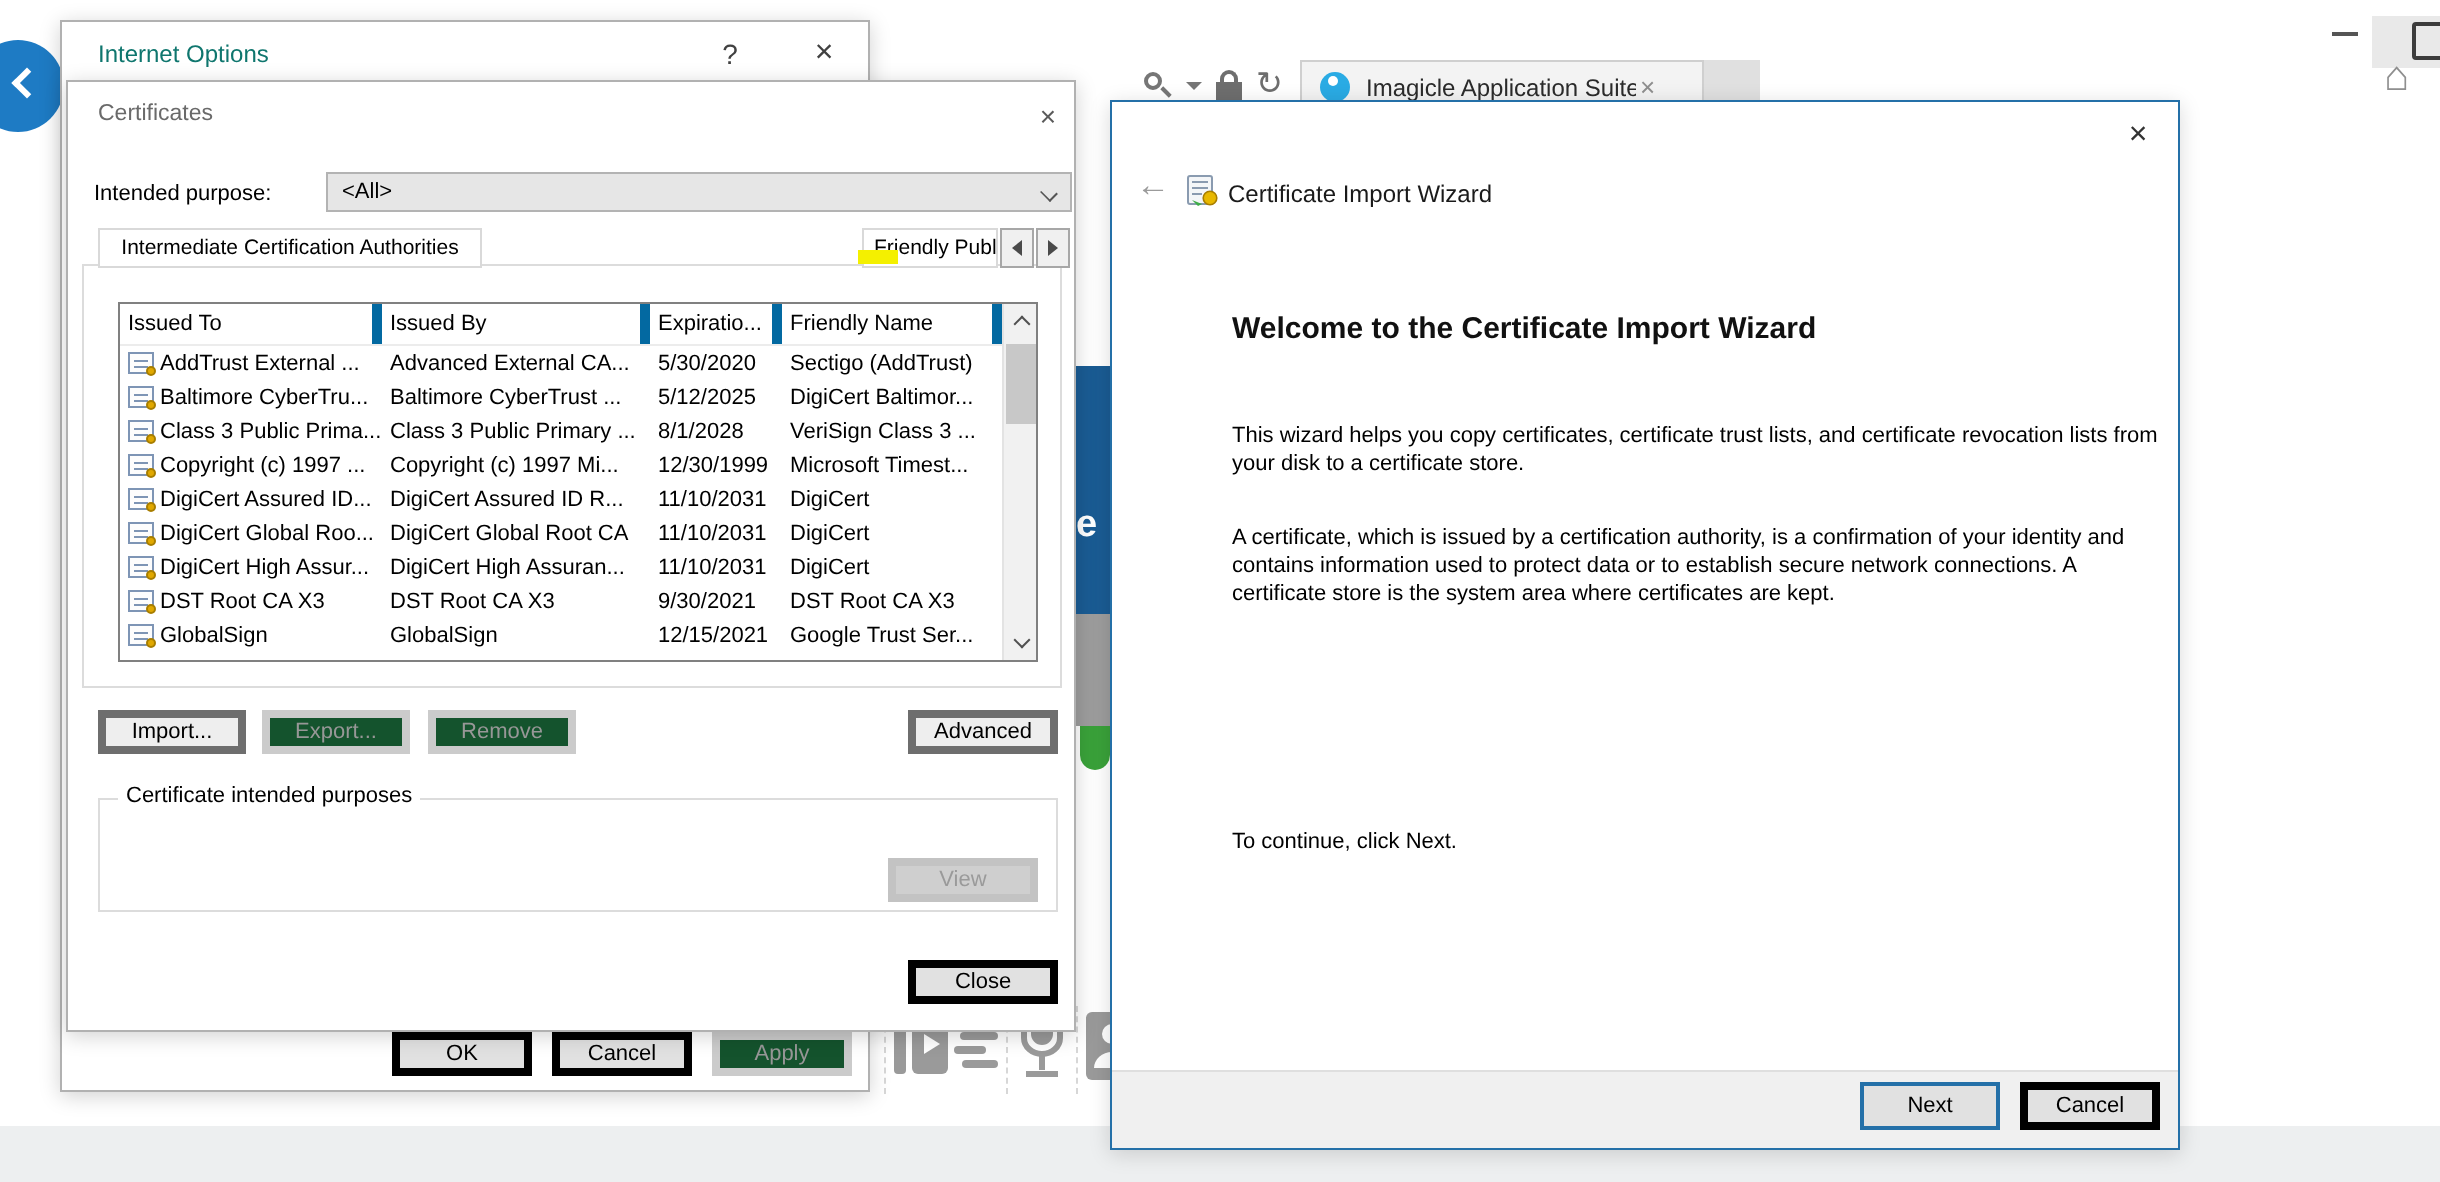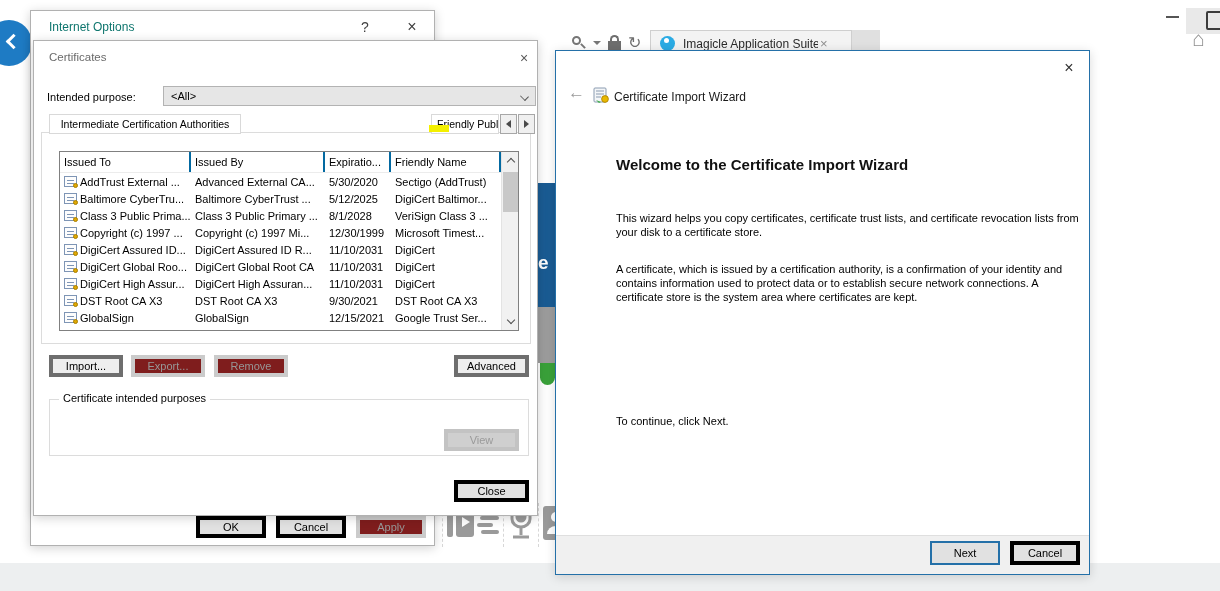--- a/index.html
+++ b/index.html
@@ -43,38 +43,38 @@
   .dlg{position:absolute;background:#fff;border:1px solid #b1b1b1;box-shadow:0 2px 10px rgba(0,0,0,.18)}
   .io-dlg{left:30px;top:10px;width:405px;height:536px;z-index:10}
   .cert-dlg{left:33px;top:40px;width:505px;height:476px;z-index:20}
   .wiz-dlg{left:555px;top:50px;width:535px;height:525px;z-index:30;border:1px solid #2470a8;box-shadow:0 2px 10px rgba(0,0,0,.15)}
 
   .dlg-title{font-size:12px;color:#0f766e}
   .win-glyph{color:#414141;font-size:14px;display:flex;align-items:center;justify-content:center}
 
   .btn{position:absolute;display:flex;align-items:center;justify-content:center;font-size:11px;background:#e1e1e1;border:4px solid #000000;color:#000;cursor:default}
   .btn.dark{background:#eeeeee;border-color:#6e6e6e}
-  .btn.disabled{background:#7f1d1d;border-color:#cbcbcb;color:#979797}
+  .btn.disabled{background:#14532d;border-color:#cbcbcb;color:#979797}
   .btn.flat-disabled{background:#cfcfcf;border-color:#c3c3c3;color:#9a9a9a}
   .btn.primary{border:2px solid #2470a8;background:#e1e1e1}
 
   
   .cmb{position:absolute;left:129px;top:45px;width:373px;height:20px;background:#e6e6e6;border:1px solid #b3b3b3;display:flex;align-items:center;font-size:11px;padding-left:7px}
   .cmb-chev{position:absolute;right:7px;top:6px;width:7px;height:7px;border-right:1.5px solid #555;border-bottom:1.5px solid #555;transform:rotate(45deg) scaleY(.8)}
   .tab-pane{position:absolute;left:7px;top:91px;width:490px;height:212px;border:1px solid #dcdcdc;background:#fff}
   .tabctl{position:absolute;height:20px;top:73px;background:#fff;border:1px solid #d9d9d9;display:flex;align-items:center;justify-content:center;font-size:10.5px;white-space:nowrap;overflow:hidden;z-index:1}
   .tabctl.sel{top:71px;height:22px;background:#f4f000;border-bottom:none;z-index:3;font-weight:normal}
   .hl-streak{position:absolute;left:395px;top:84px;width:20px;height:7px;background:#f4f000;z-index:4}
   .spin{position:absolute;top:73px;width:17px;height:20px;background:#f0f0f0;border:1px solid #a7a7a7;display:flex;align-items:center;justify-content:center;z-index:2}
   .tri-l{width:0;height:0;border-top:4px solid transparent;border-bottom:4px solid transparent;border-right:5px solid #4a4a4a}
   .tri-r{width:0;height:0;border-top:4px solid transparent;border-bottom:4px solid transparent;border-left:5px solid #4a4a4a}
 
   .listview{position:absolute;left:25px;top:110px;width:460px;height:180px;border:1px solid #808080;background:#fff;overflow:hidden}
   .lv-head{display:flex;height:21px;font-size:11px;border-bottom:1px solid #ececec;background:#fff}
-  .lv-hcell{display:flex;align-items:center;padding-left:4px;border-right:2px solid #0369a1;white-space:nowrap;overflow:hidden}
+  .lv-hcell{display:flex;align-items:center;padding-left:4px;border-right:5px solid #0369a1;white-space:nowrap;overflow:hidden}
   .lv-rows{position:absolute;left:0;top:21px;right:17px;bottom:0}
   .lv-row{display:flex;height:17px;align-items:center;font-size:11px}
   .lv-cell{display:flex;align-items:center;gap:3px;padding-left:4px;white-space:nowrap;overflow:hidden}
   .c0{width:131px}.c1{width:134px}.c2{width:66px}.c3{width:110px}
   .cert-ic{position:relative;width:13px;height:11px;border:1px solid #7e95b5;background:#fdfdfd;flex:0 0 auto;display:inline-block}
   .cert-ic .l1,.cert-ic .l2{position:absolute;left:2px;right:2px;height:1px;background:#7e95b5}
   .cert-ic .l1{top:3px}.cert-ic .l2{top:6px}
   .cert-ic .seal{position:absolute;right:-2px;bottom:-2px;width:5px;height:5px;border-radius:50%;background:#e0a800;border:1px solid #a87e00}
   .sbar{position:absolute;right:0;top:0;width:17px;bottom:0;background:#f1f1f1;border-left:1px solid #e3e3e3}
   .sb-btn{position:absolute;left:0;width:17px;height:17px;display:flex;align-items:center;justify-content:center}

